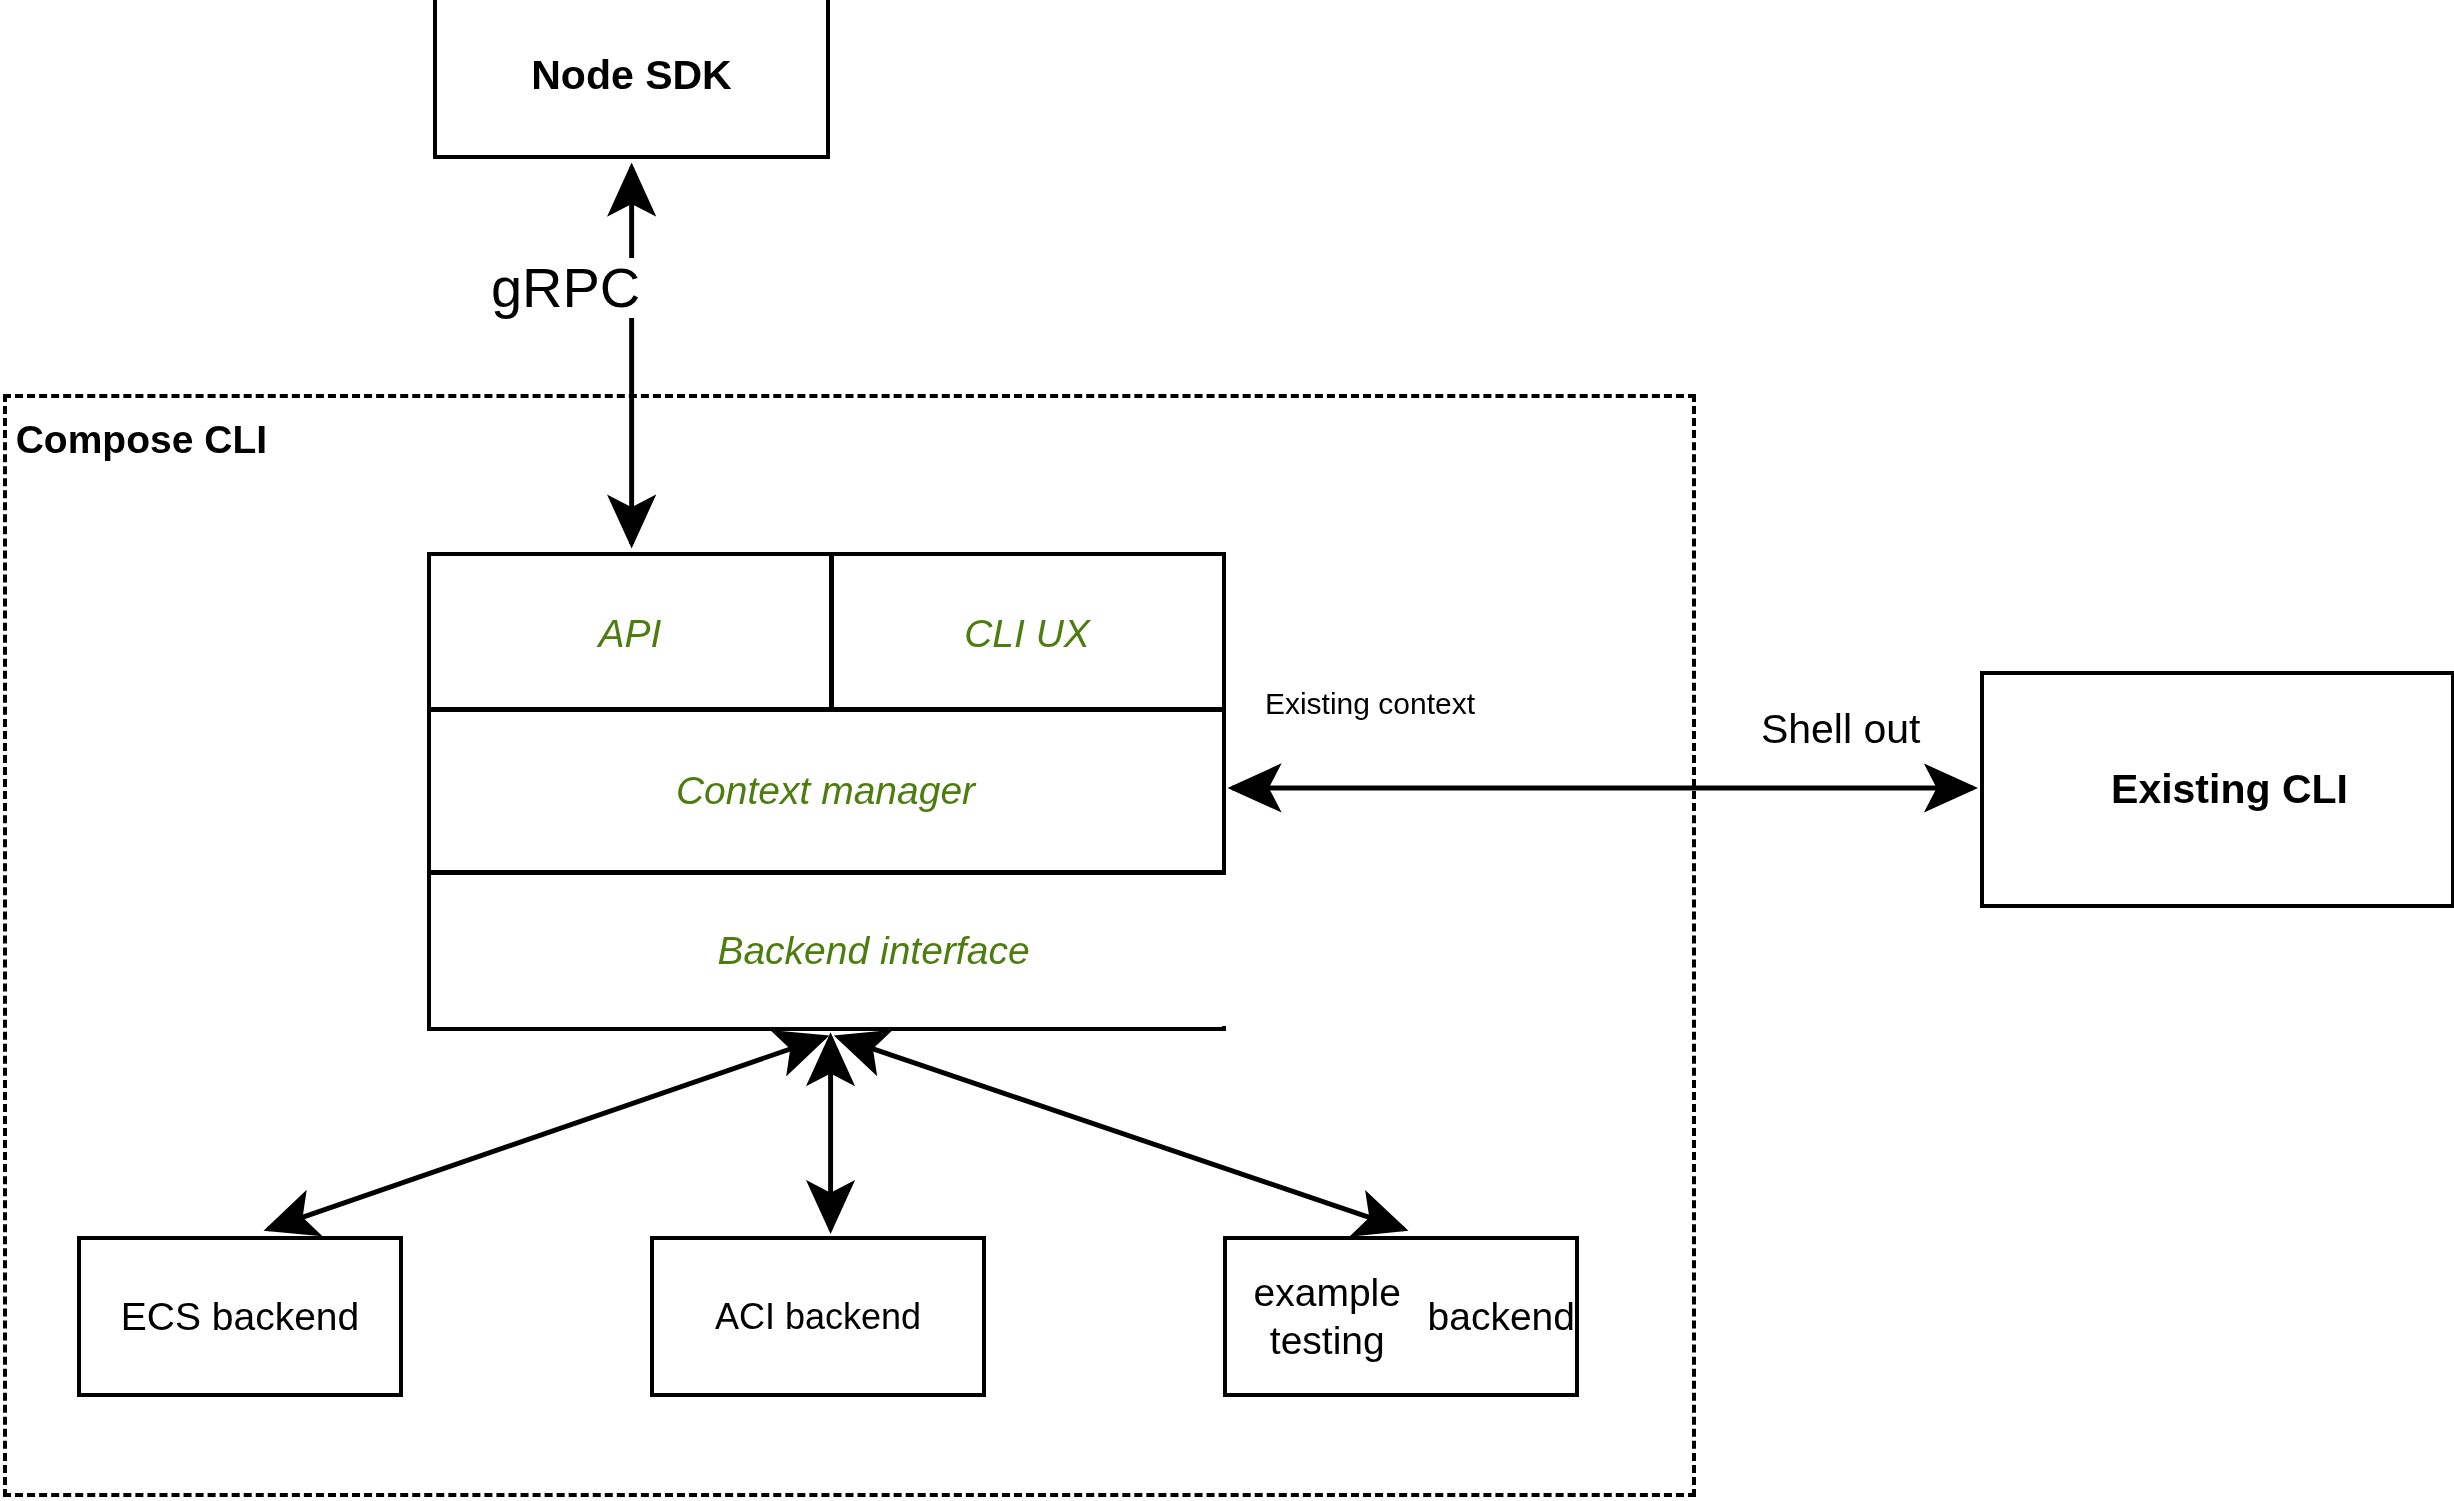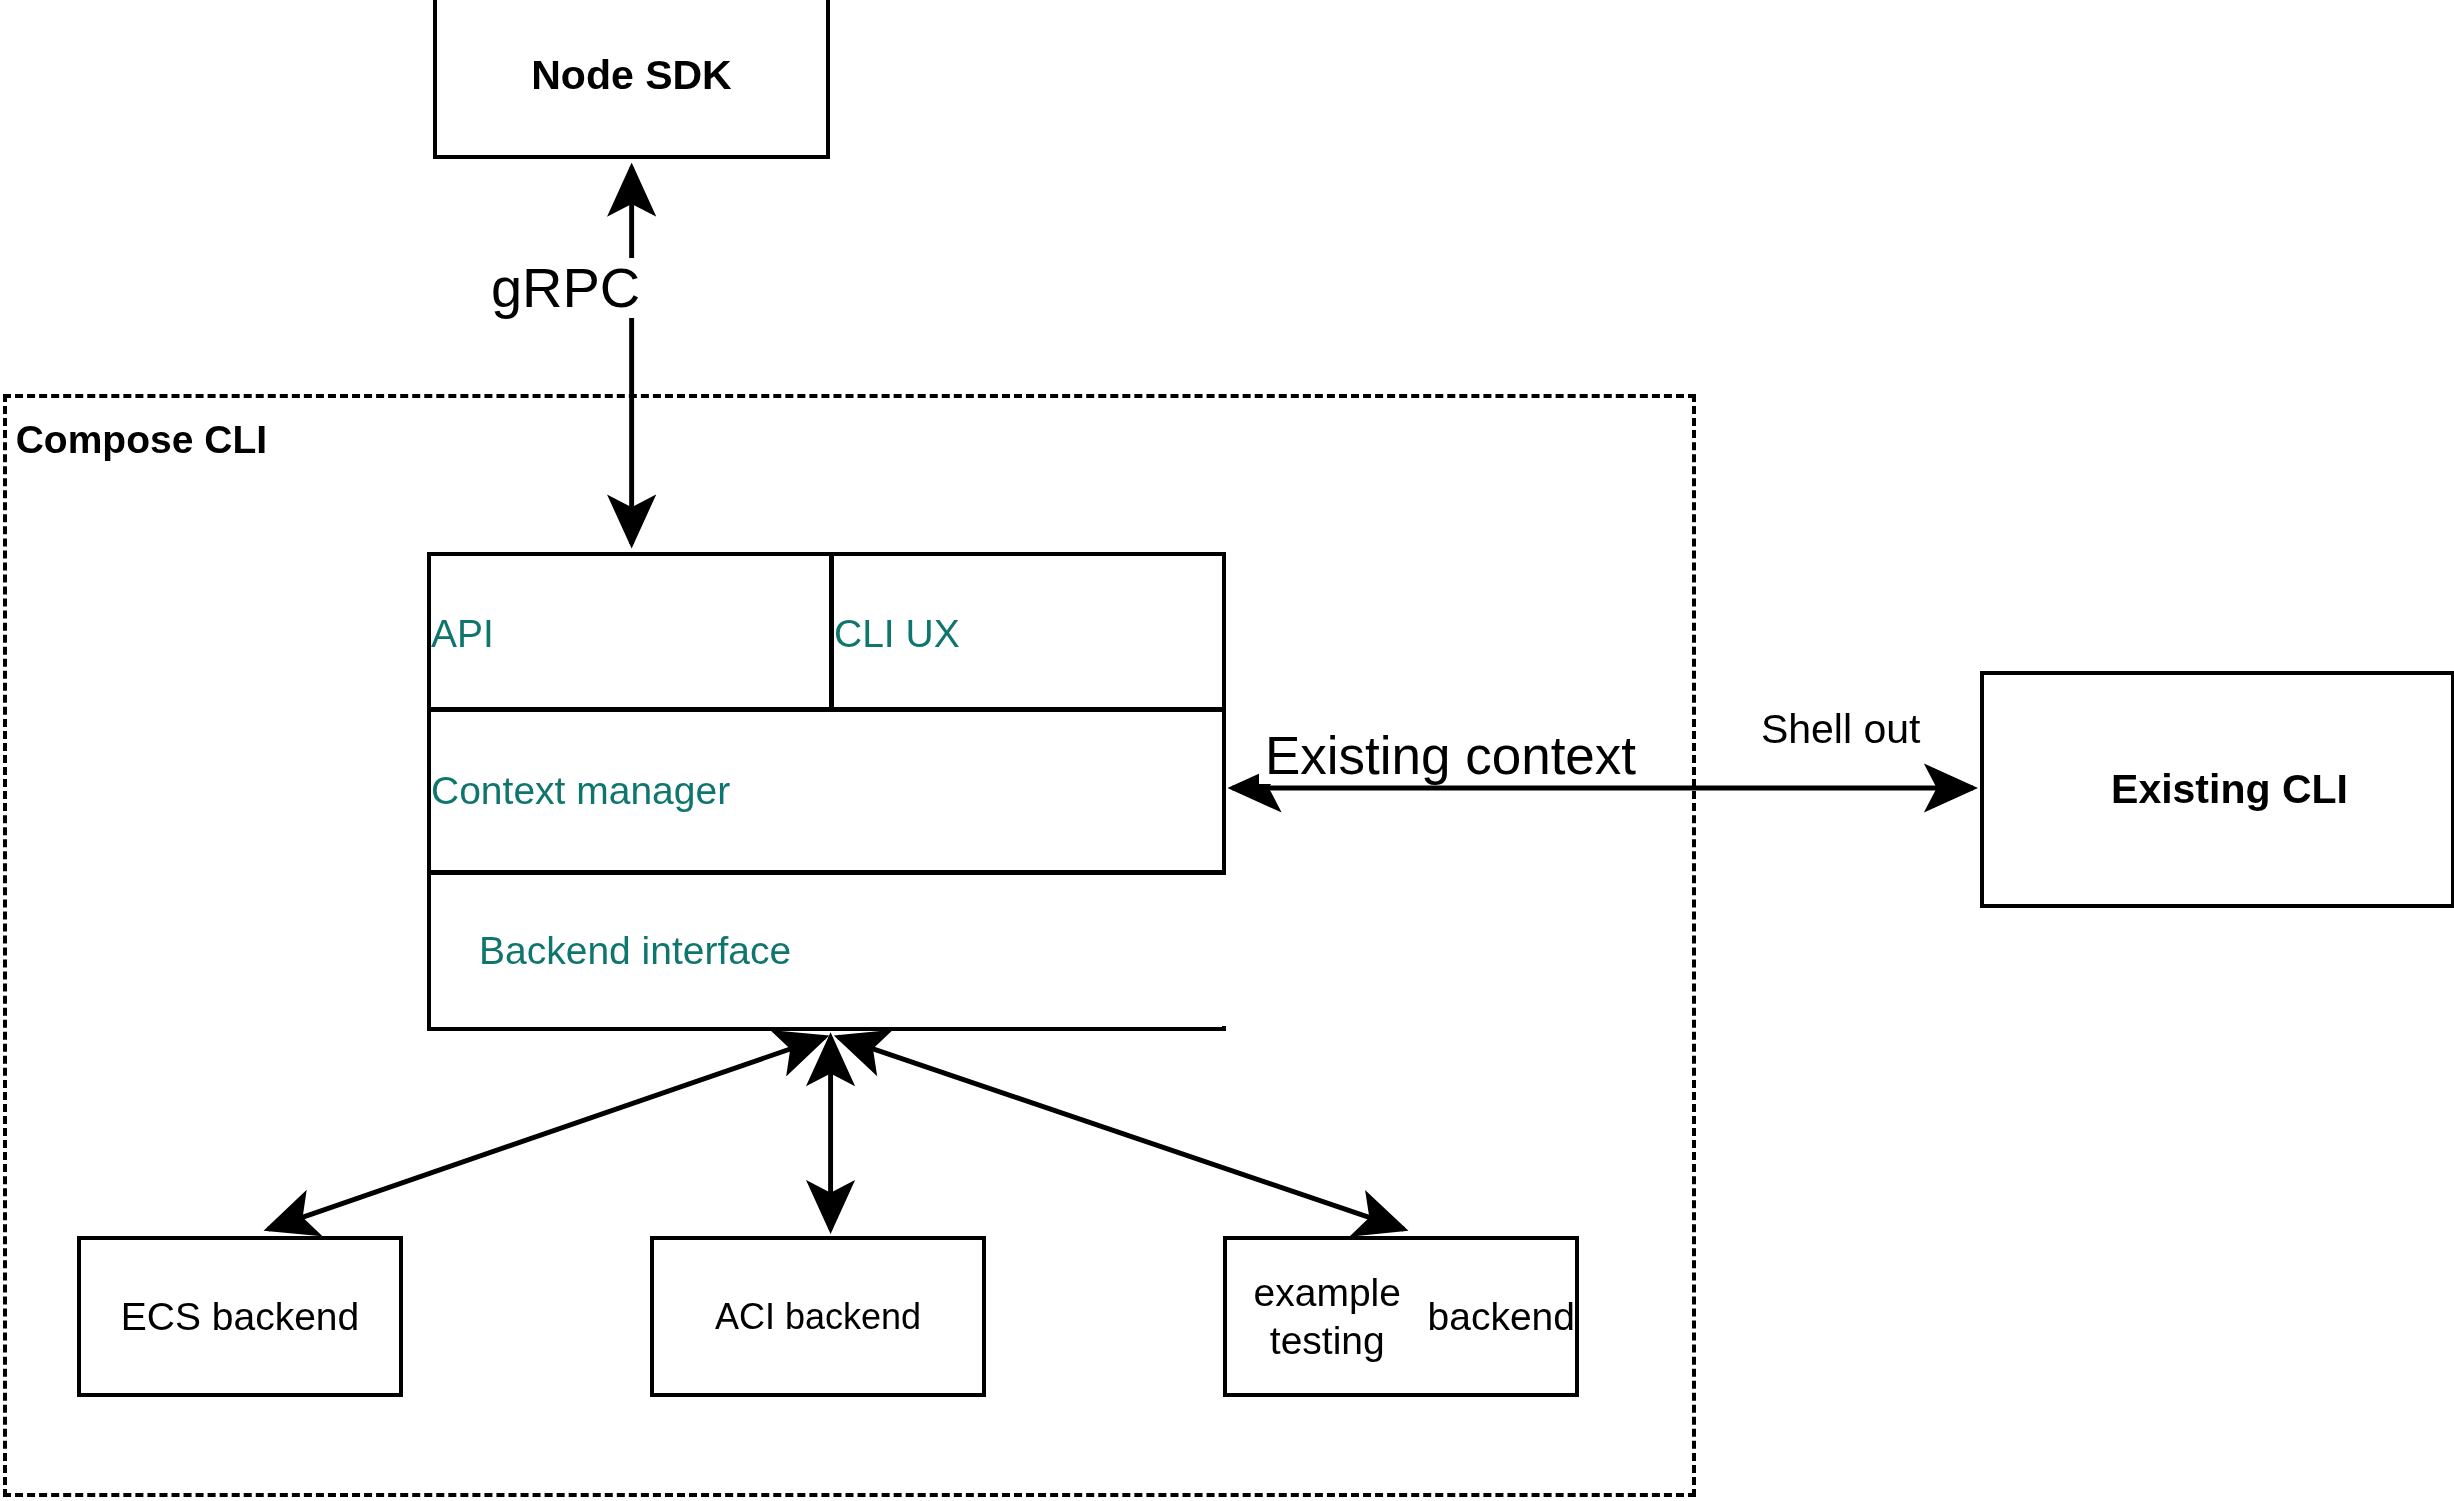--- a/index.html
+++ b/index.html
@@ -60,24 +60,25 @@
     background: #ffffff;
     white-space: nowrap;
     line-height: 1;
   }
   .cell {
     position: absolute;
     box-sizing: border-box;
     background: #ffffff;
     display: flex;
     align-items: center;
-    justify-content: flex-start;
+    justify-content: center;
     text-align: center;
-    color: #0f766e;
+    color: #4d7c0f;
     line-height: 1.22;
+    font-style: italic;
   }
   .stack-outline {
     position: absolute;
     box-sizing: border-box;
     border: 4.9px solid #000000;
     background: #ffffff;
   }
   .divider-h {
     position: absolute;
     background: #000000;
@@ -157,18 +158,18 @@
 
     <line x1="837" y1="1053" x2="272" y2="1248" stroke="#000000" stroke-width="5" marker-start="url(#arrowStart)" marker-end="url(#arrowEnd)"></line>
 
     <line x1="843" y1="1053" x2="843" y2="1248" stroke="#000000" stroke-width="5" marker-start="url(#arrowStart)" marker-end="url(#arrowEnd)"></line>
 
     <line x1="851" y1="1053" x2="1425" y2="1248" stroke="#000000" stroke-width="5" marker-start="url(#arrowStart)" marker-end="url(#arrowEnd)"></line>
   </svg>
 
   <div class="edge-label" style="left:485px; top:258px; font-size:56px; padding:2px 5.9px;">gRPC</div>
 
-  <div class="edge-label" style="left:1259px; top:727px; font-size:53px; padding:2px 5.9px;">Existing context</div>
+  <div class="edge-label" style="left:1259px; top:687px; font-size:30px; padding:2px 5.9px;">Existing context</div>
 
   <div class="edge-label" style="left:1755px; top:707px; font-size:41px; padding:2px 5.9px;">Shell out</div>
 
 </div>
 
 
 </body></html>

